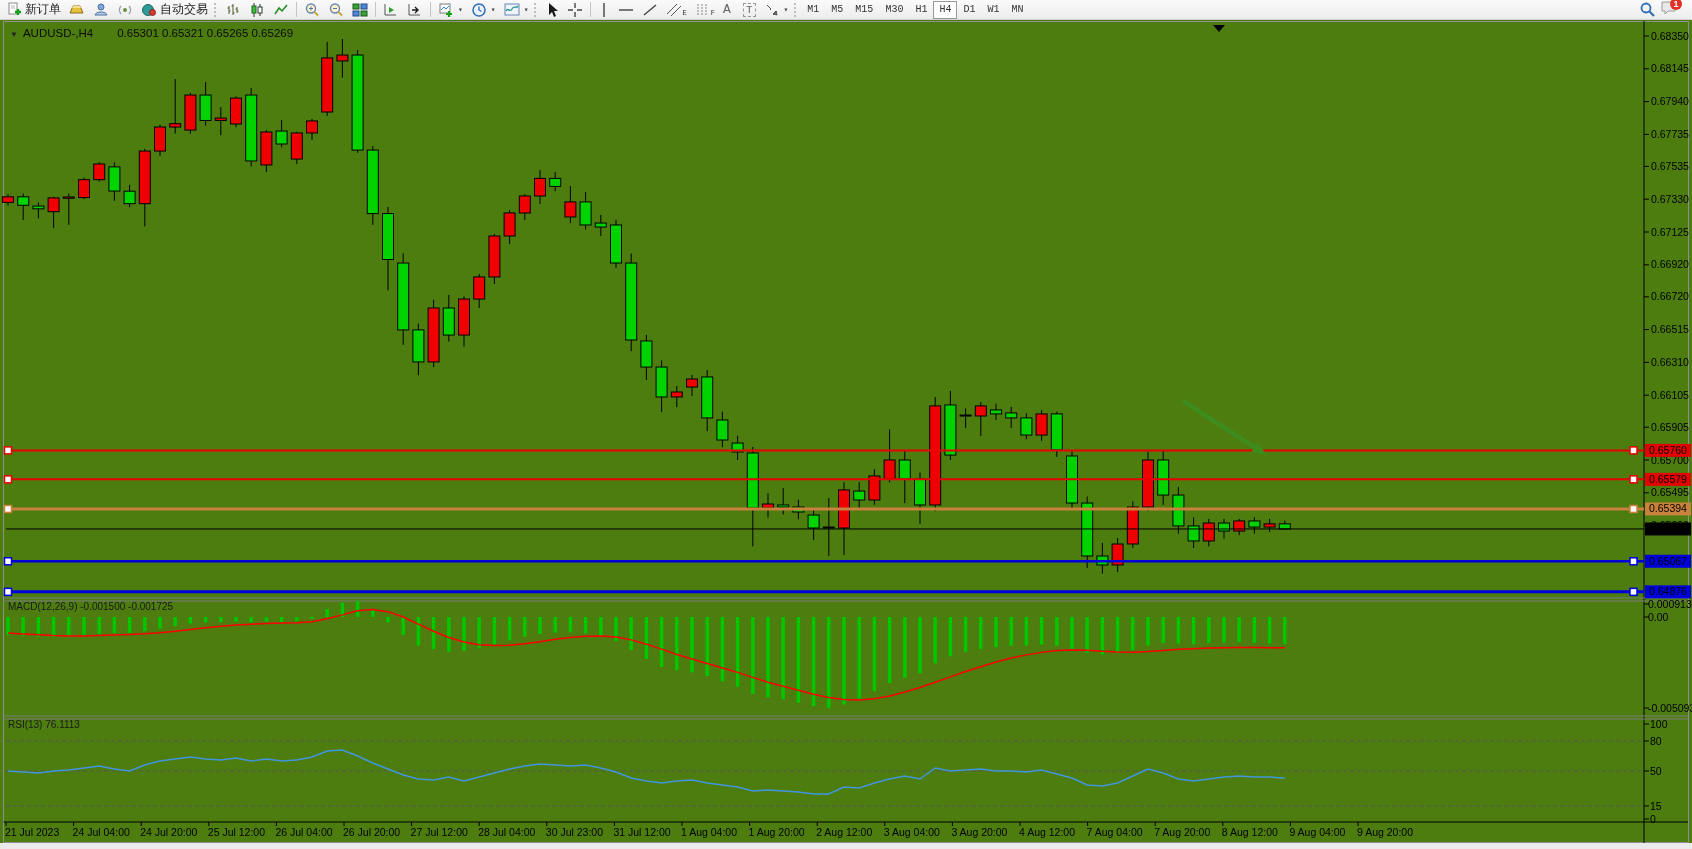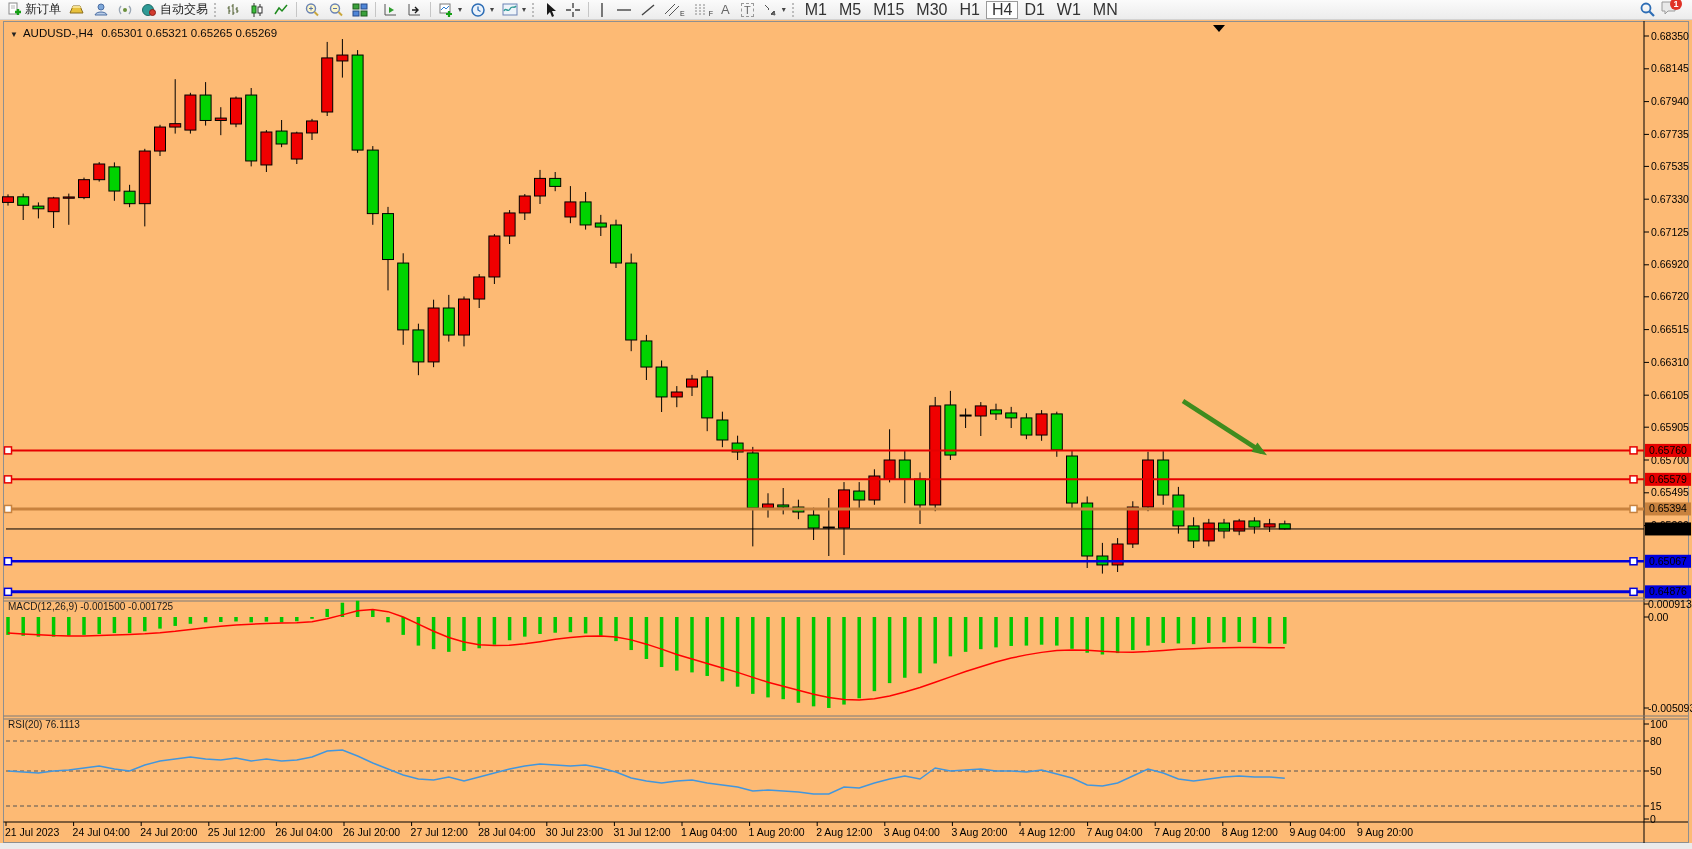--- a/index.html
+++ b/index.html
@@ -3,41 +3,41 @@
 <meta charset="utf-8">
 <style>
   html,body{margin:0;padding:0;width:1692px;height:849px;background:#ebebeb;
     font-family:"Liberation Sans",sans-serif;overflow:hidden;position:relative}
   
   .toolbar{position:absolute;top:0;left:0;width:1692px;height:20px;
     background:linear-gradient(#fbfbfb,#ececec);border-bottom:1px solid #d2d2d2;
     display:flex;align-items:center;padding-left:3px;box-sizing:border-box;z-index:30}
   .tb{height:18px;min-width:20px;border:1px solid transparent;background:transparent;
     display:flex;align-items:center;gap:3px;padding:0 3px;font-size:12px;color:#1c1c1c;
-    font-family:Liberation Sans, sans-serif;cursor:default;box-sizing:border-box}
+    font-family:Liberation Mono, monospace;cursor:default;box-sizing:border-box}
   .tb.pressed{background:#fdfdfd;border:1px solid #9a9a9a}
   .tb .cjk{white-space:nowrap}
   .sep{width:1px;height:15px;background:#c6c6c6;margin:0 3px}
   .grip{width:3px;height:14px;border-left:2px dotted #bdbdbd;margin:0 2px}
   .caret{font-size:8px;color:#444;margin-left:1px}
   .sub{font-size:7px;color:#333;margin-left:-3px;margin-top:7px}
-  .tf{font-size:16px;padding:0 5px;color:#333}
+  .tf{font-size:10px;padding:0 5px;color:#333}
   .spacer{flex:1}
   .badge{position:absolute;top:-2px;right:-4px;background:#e03226;color:#fff;
     border-radius:50%;width:12px;height:12px;font-size:9px;line-height:12px;
     text-align:center;font-weight:bold}
   .chatwrap{position:relative;margin-right:14px}
   
-  .chart-area{position:absolute;top:20px;left:0;width:1692px;height:823px;background:#fdba74;z-index:1}
+  .chart-area{position:absolute;top:20px;left:0;width:1692px;height:823px;background:#4d7c0f;z-index:1}
   #chart-svg{position:absolute;top:0;left:0;z-index:2}
   #chart-svg text{font-family:"Liberation Sans",sans-serif;font-size:10.5px;fill:#000}
   .chart-title{position:absolute;top:27px;left:10px;z-index:10;font-size:11.5px;
     color:#0a0a0a;white-space:nowrap}
   .chart-title .tri{font-size:8px;color:#222;margin-right:5px}
-  .chart-title .ohlc{margin-left:8px}
+  .chart-title .ohlc{margin-left:24px}
   .ind-label{position:absolute;left:8px;z-index:10;font-size:10px;color:#1a1a1a;white-space:nowrap}
   .macd-label{top:601px}
   .rsi-label{top:719px}
 </style>
 </head>
 <body>
 
 <div class="toolbar">
   <button class="tb">
     <svg width="15" height="15">
@@ -662,15 +662,15 @@
 </div>
 
 <div class="chart-title">
   <span class="tri">▼</span><span>AUDUSD-,H4</span><span class="ohlc">0.65301 0.65321 0.65265 0.65269</span>
 </div>
 <div class="ind-label macd-label">
   <span>MACD(12,26,9)</span>
   <span>-0.001500 -0.001725</span>
 </div>
 <div class="ind-label rsi-label">
-  <span>RSI(20)</span>
+  <span>RSI(13)</span>
   <span>76.1113</span>
 </div>
 
 </body></html>

